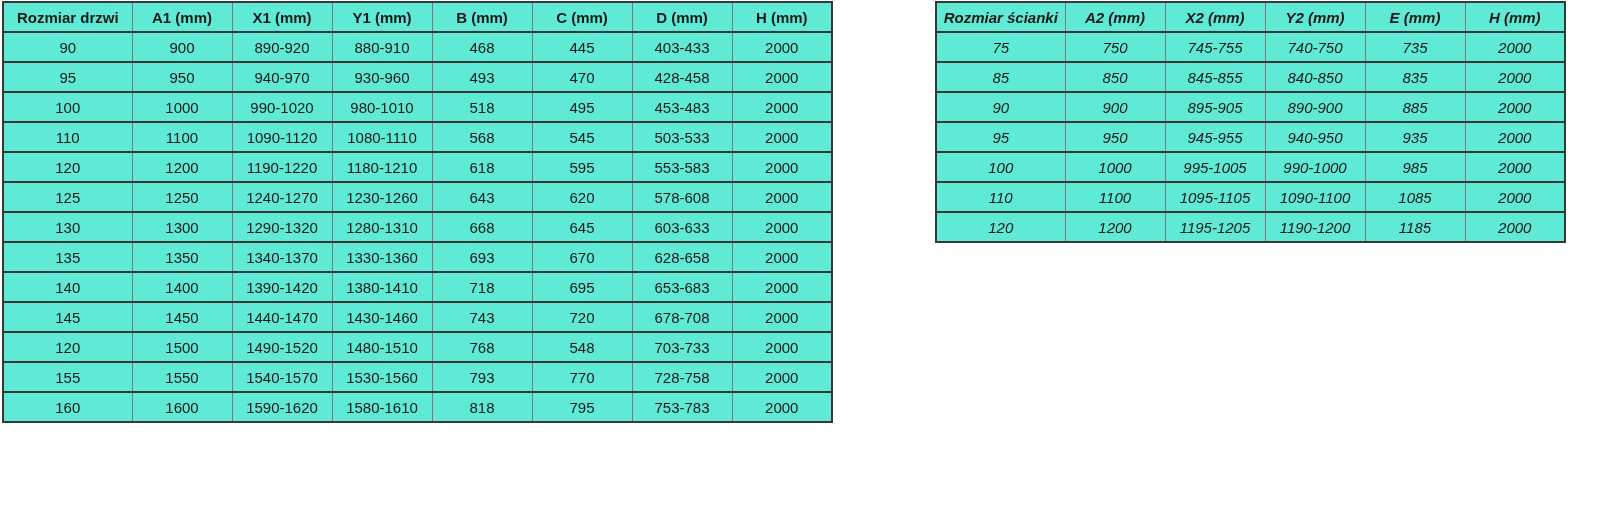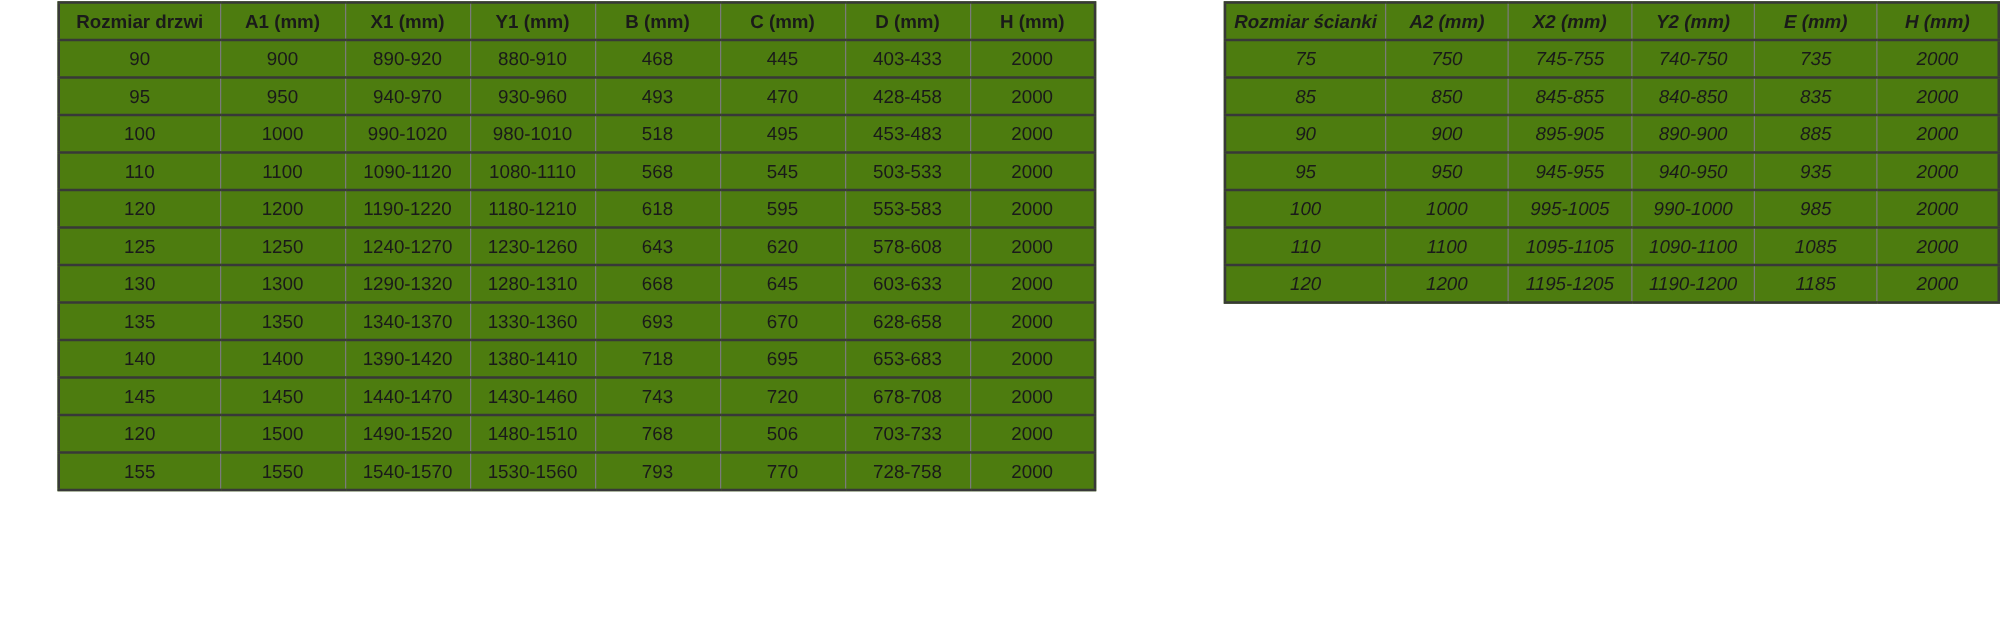--- a/index.html
+++ b/index.html
@@ -12,22 +12,21 @@
     height: 515px;
     position: relative;
     font-family: "Liberation Sans", sans-serif;
     color: #1a1a1a;
     overflow: hidden;
   }
   table.size-table {
     border-collapse: collapse;
     table-layout: fixed;
     border: 2px solid #383838;
-    background: #4d7c0f;
-    margin-left: 44px;
+    background: #5eead4;
   }
   table.size-table th,
   table.size-table td {
     border-left: 1px solid #7a7a7a;
     border-right: 1px solid #7a7a7a;
     border-top: 2px solid #383838;
     border-bottom: 2px solid #383838;
     text-align: center;
     vertical-align: middle;
     font-size: 15px;
@@ -180,34 +179,44 @@
         <td>720</td>
         <td>678-708</td>
         <td>2000</td>
       </tr>
       <tr>
         <td>120</td>
         <td>1500</td>
         <td>1490-1520</td>
         <td>1480-1510</td>
         <td>768</td>
-        <td>506</td>
+        <td>548</td>
         <td>703-733</td>
         <td>2000</td>
       </tr>
       <tr>
         <td>155</td>
         <td>1550</td>
         <td>1540-1570</td>
         <td>1530-1560</td>
         <td>793</td>
         <td>770</td>
         <td>728-758</td>
         <td>2000</td>
       </tr>
+      <tr>
+        <td>160</td>
+        <td>1600</td>
+        <td>1590-1620</td>
+        <td>1580-1610</td>
+        <td>818</td>
+        <td>795</td>
+        <td>753-783</td>
+        <td>2000</td>
+      </tr>
     </tbody>
 </table>
 
 <table class="size-table tbl-walls">
   <colgroup>
     <col style="width:129px">
     <col style="width:100px">
     <col style="width:100px">
     <col style="width:100px">
     <col style="width:100px">

